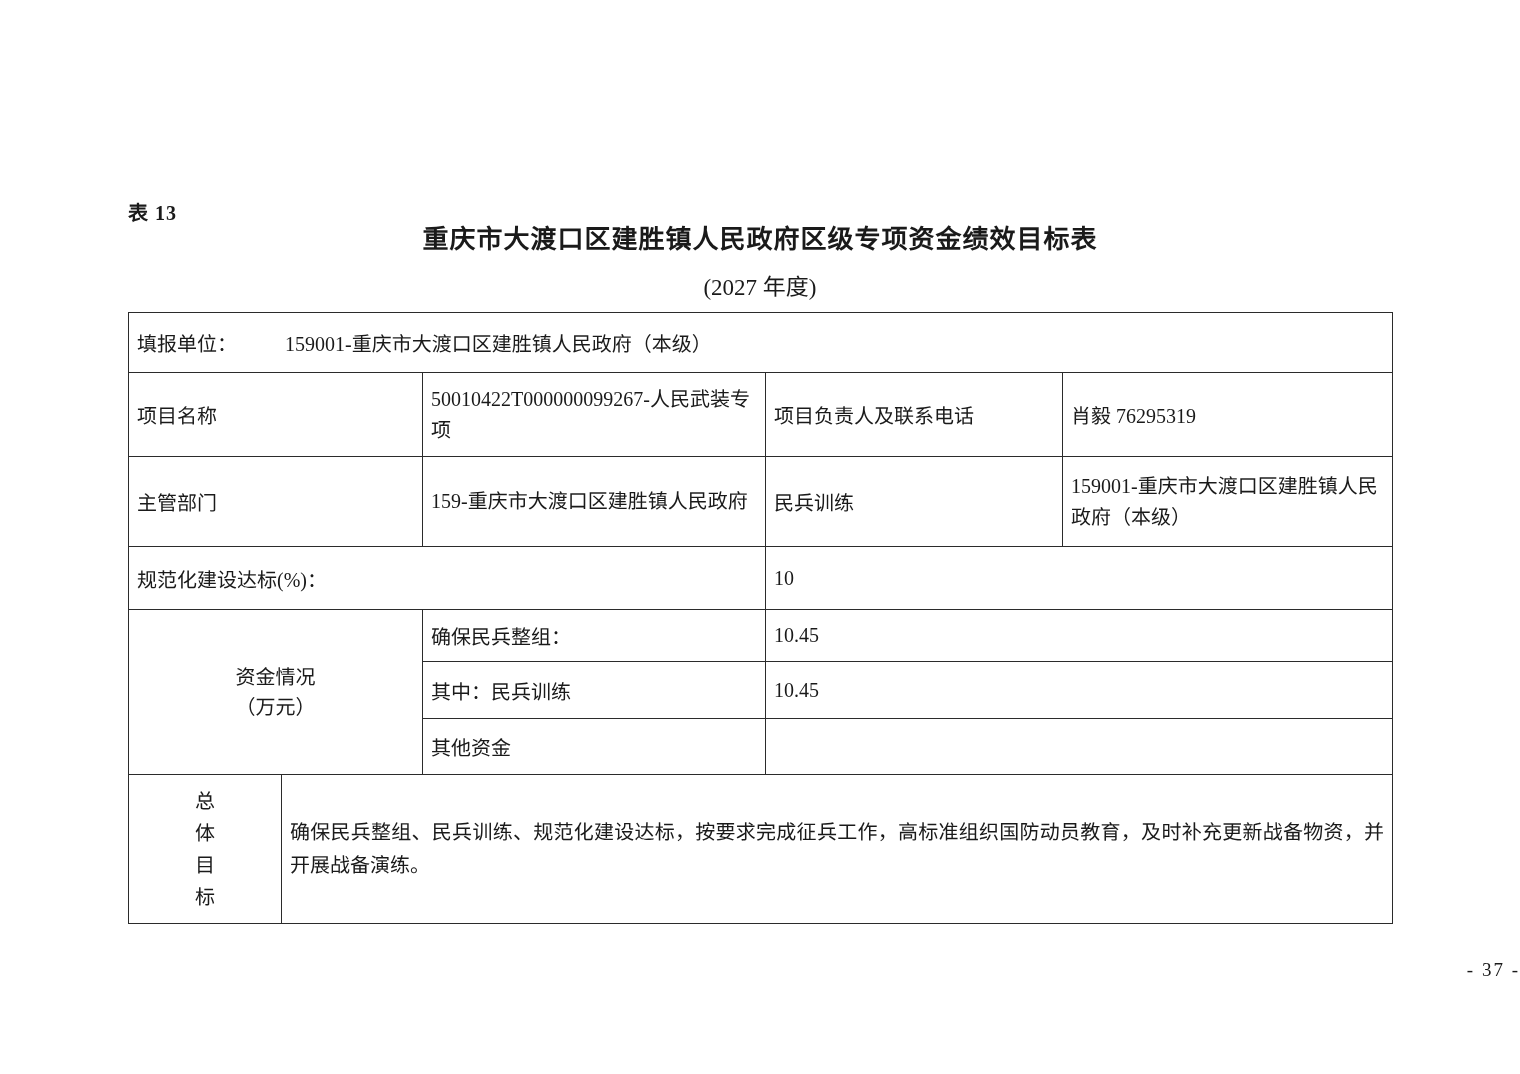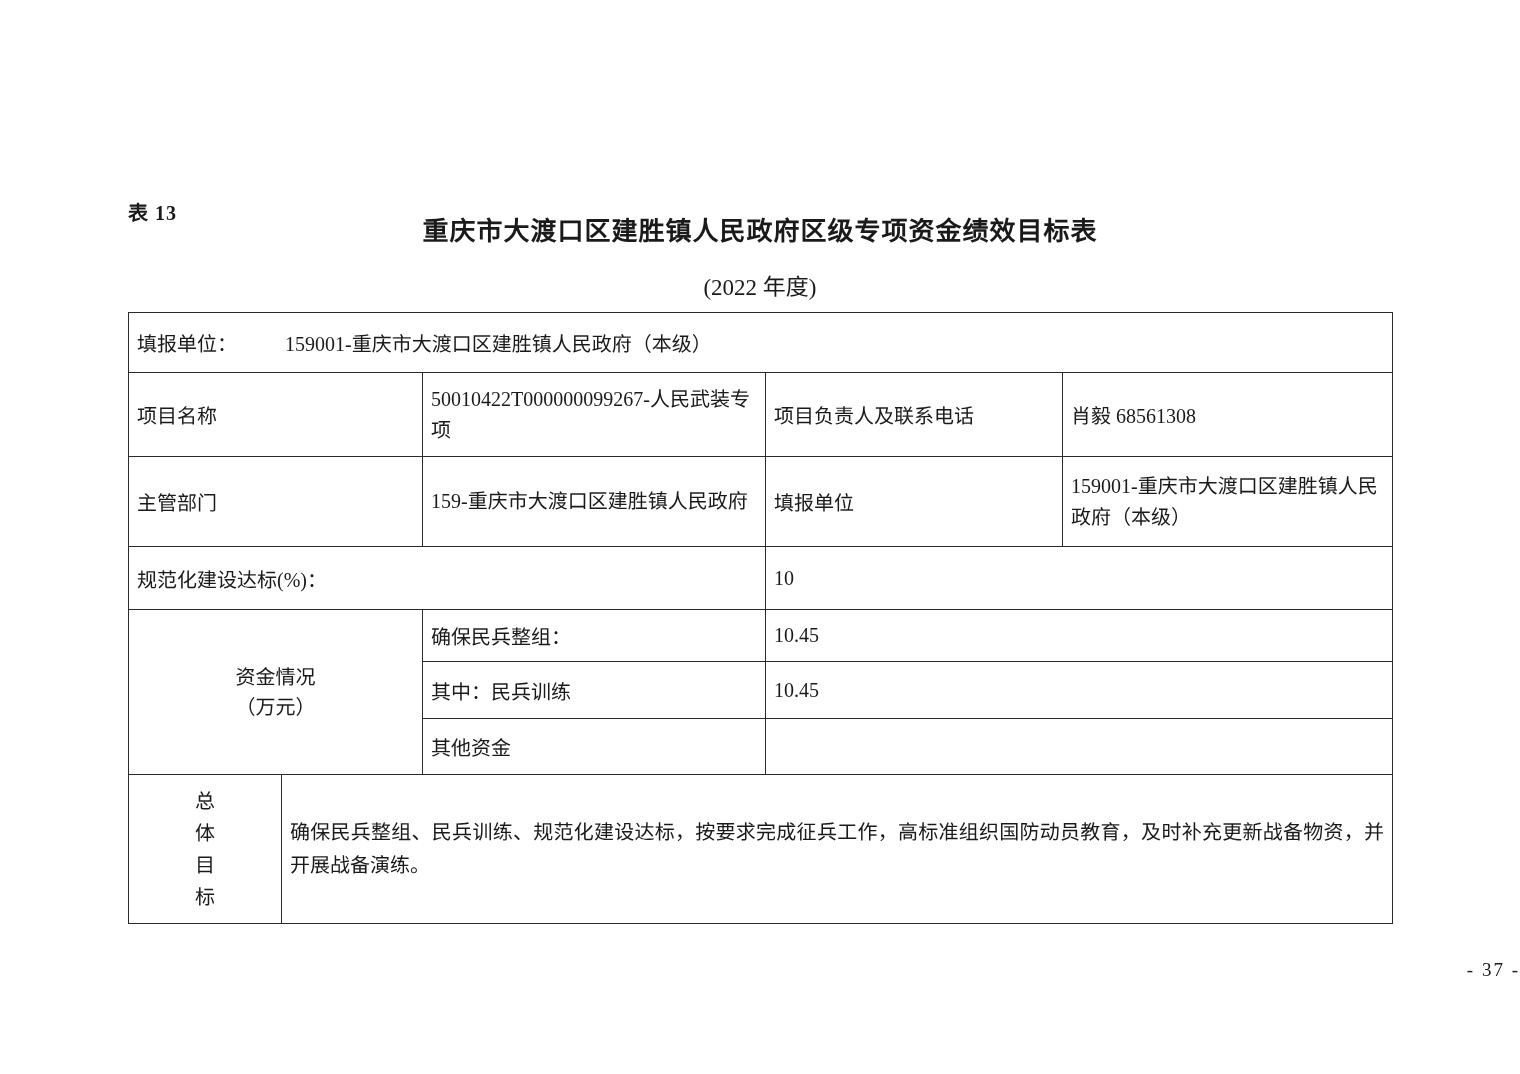--- a/index.html
+++ b/index.html
@@ -10,21 +10,21 @@
     color:#1a1a1a;
     font-family:"Liberation Serif","DejaVu Serif",serif;
     overflow:hidden;
   }
   .table-no{
     position:absolute;left:128px;top:161px;
     font-size:20px;font-weight:600;letter-spacing:1px;margin-top:36px;
   }
   .doc-title{
     position:absolute;left:0;right:0;top:206px;
-    margin:4px;text-align:center;
+    margin:12px;text-align:center;
     font-size:26px;font-weight:bold;letter-spacing:1px;
   }
   .doc-year{
     position:absolute;left:0;right:0;top:268px;
     text-align:center;font-size:23px;
   }
   table.form-table{
     position:absolute;left:128px;top:312px;
     width:1264px;border-collapse:collapse;table-layout:fixed;
     font-size:20px;color:#1a1a1a;
@@ -58,46 +58,46 @@
 </style>
 </head>
 <body>
 
 <div class="page">
 
   <div class="table-no">表 13</div>
 
   <h1 class="doc-title">重庆市大渡口区建胜镇人民政府区级专项资金绩效目标表</h1>
 
-  <div class="doc-year">(2022 年度)</div>
+  <div class="doc-year">(2027 年度)</div>
 
   <table class="form-table">
     <colgroup>
       <col style="width:153px">
       <col style="width:141px">
       <col style="width:343px">
       <col style="width:297px">
       <col style="width:330px">
     </colgroup>
     <tbody>
       <tr style="height:60px">
         <td colspan="5" class="l">
           <span>填报单位：</span><span class="val-indent">159001-重庆市大渡口区建胜镇人民政府（本级）</span>
         </td>
       </tr>
       <tr style="height:84px">
         <td colspan="2" class="c">项目名称</td>
         <td class="l wrapcell">50010422T000000099267-人民武装专项</td>
         <td class="c">项目负责人及联系电话</td>
-        <td class="l">肖毅 68561308</td>
+        <td class="l">肖毅 76295319</td>
       </tr>
       <tr style="height:90px">
         <td colspan="2" class="c">主管部门</td>
         <td class="l wrapcell">159-重庆市大渡口区建胜镇人民政府</td>
-        <td class="c">填报单位</td>
+        <td class="c">民兵训练</td>
         <td class="l wrapcell">159001-重庆市大渡口区建胜镇人民政府（本级）</td>
       </tr>
       <tr style="height:63px">
         <td colspan="3" class="c">规范化建设达标(%)：</td>
         <td colspan="2" class="c">10</td>
       </tr>
       <tr style="height:52px">
         <td colspan="2" rowspan="3" class="group-label">资金情况
 （万元）</td>
         <td class="l">确保民兵整组：</td>

